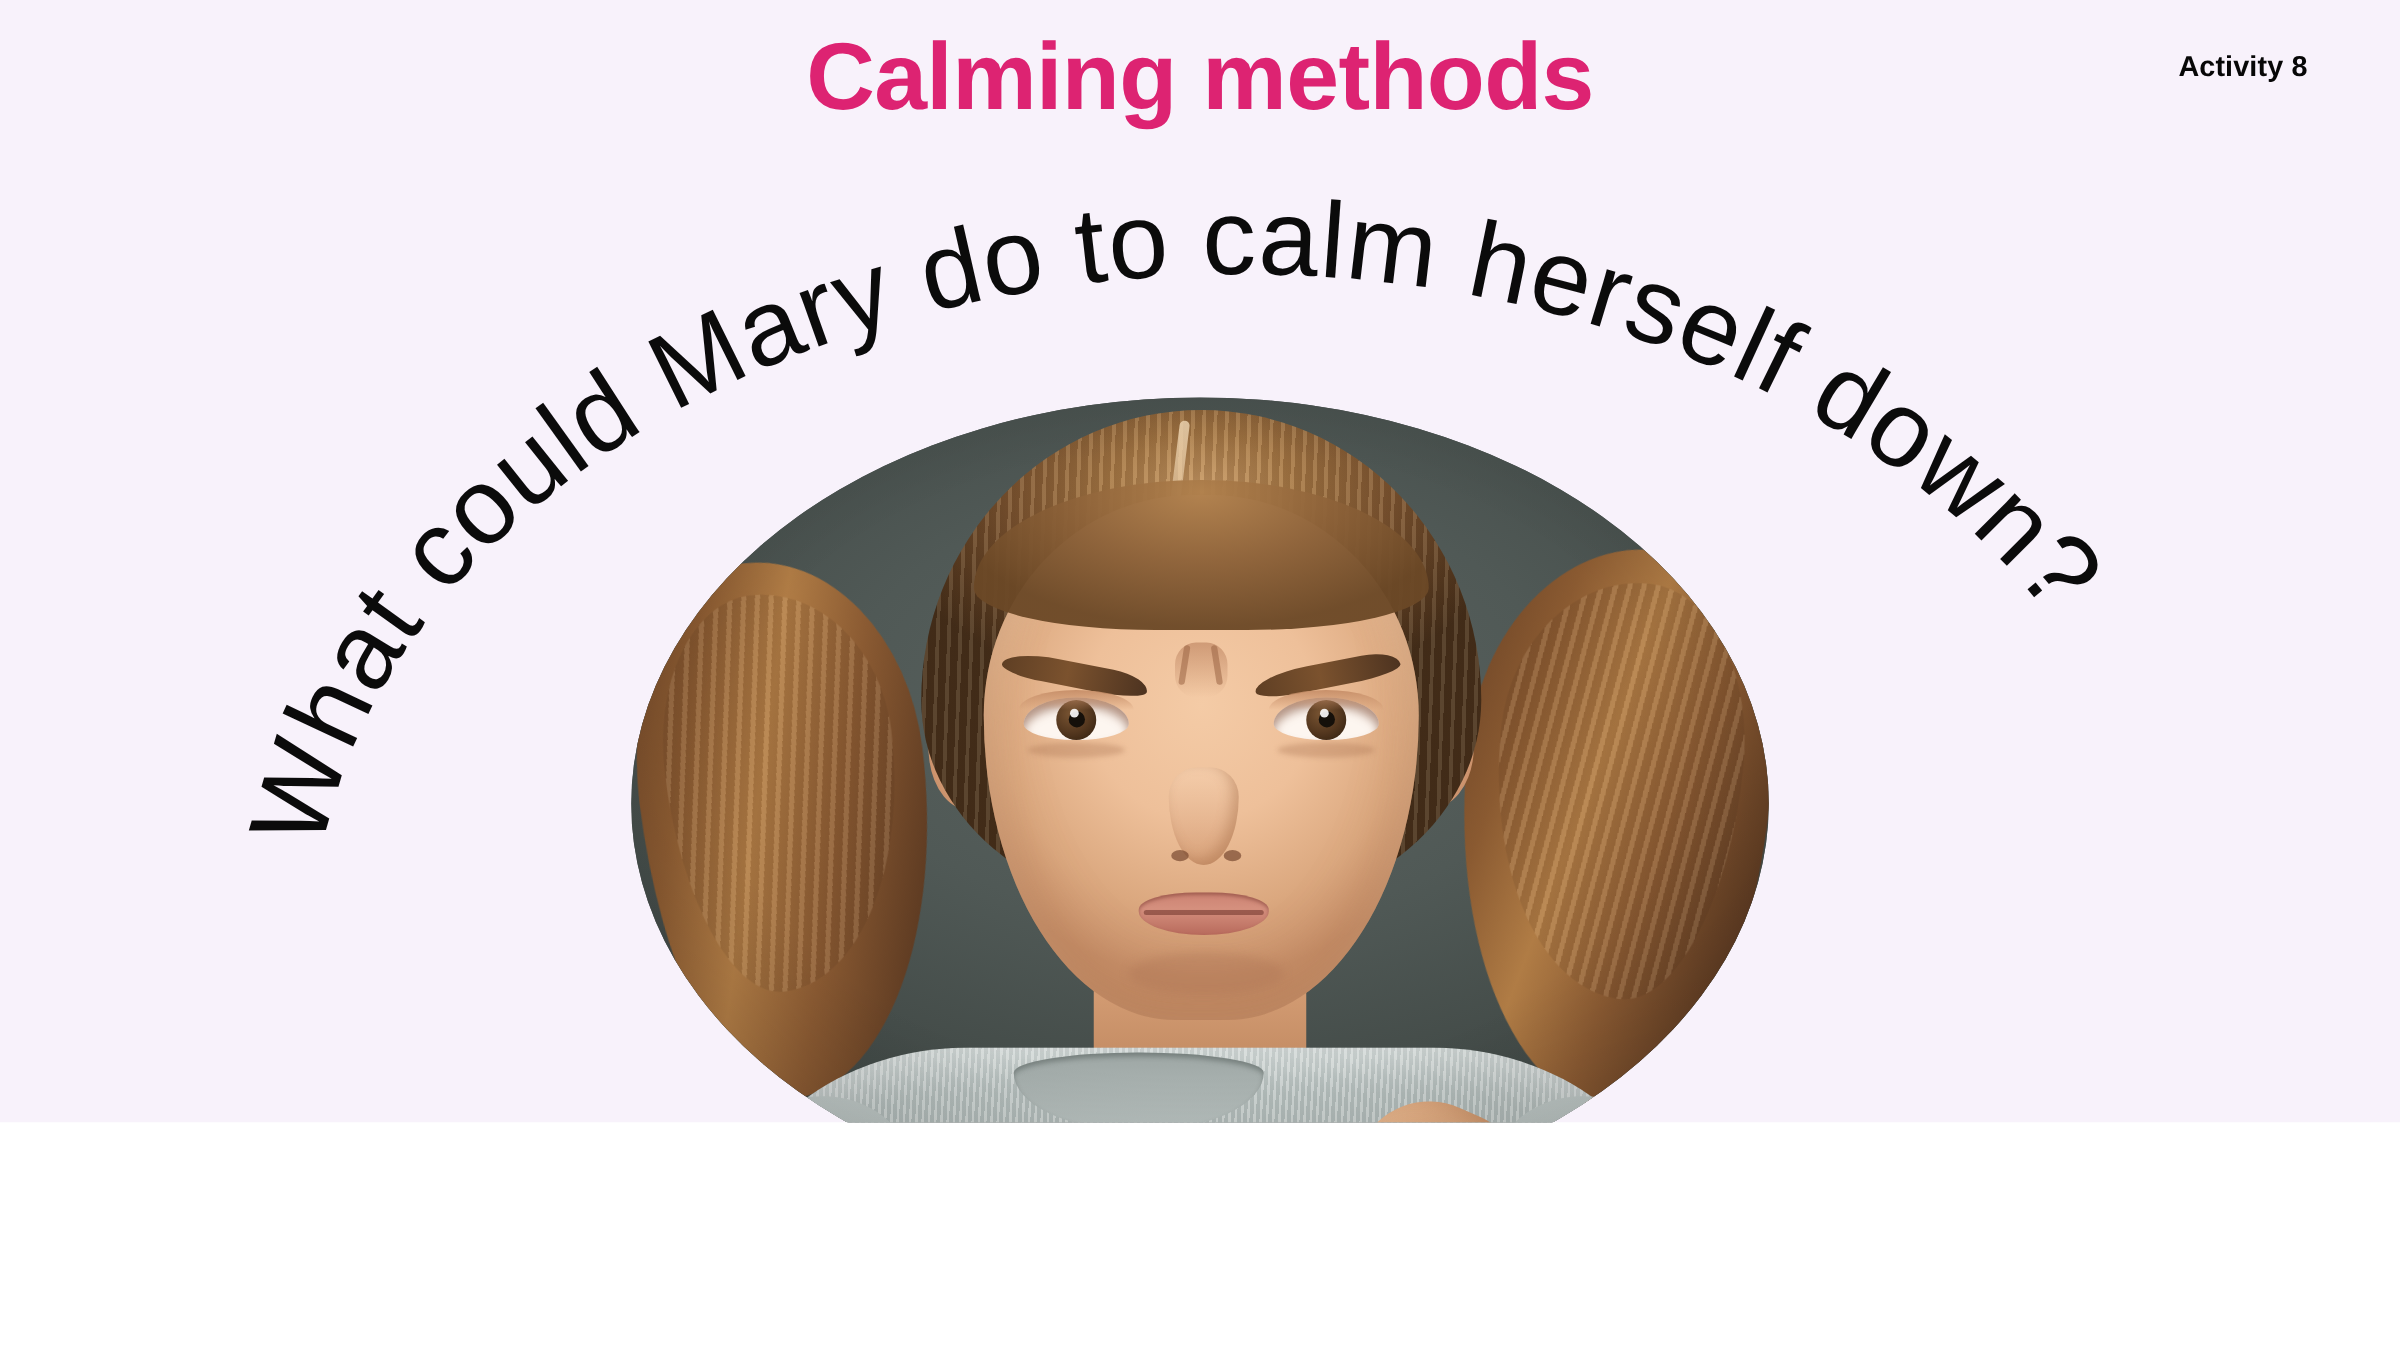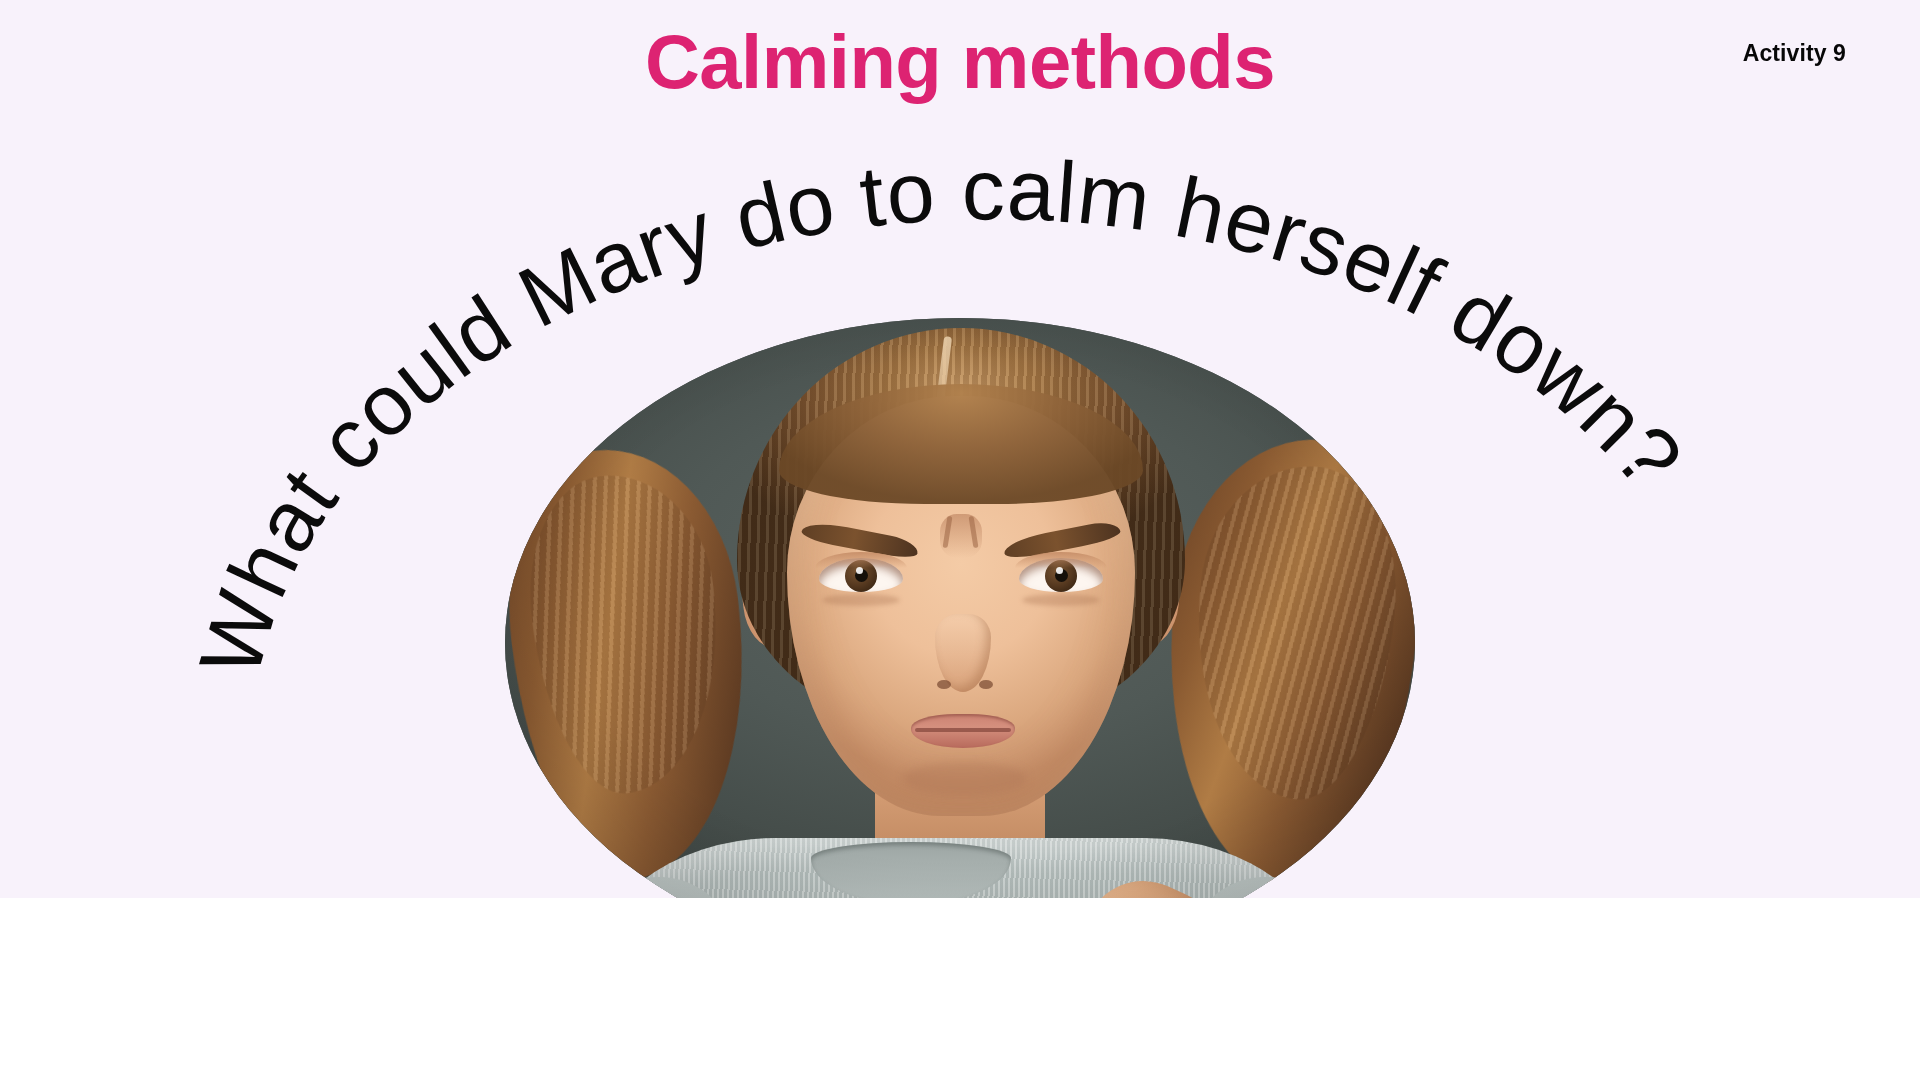--- a/index.html
+++ b/index.html
@@ -290,21 +290,21 @@
     letter-spacing: 1px;
   }
 </style>
 </head>
 <body>
 
 <div id="slide" style="background: rgb(248, 242, 251);">
 
   <div id="slide-title" style="color: rgb(221, 35, 114);">Calming methods</div>
 
-  <div id="activity-label">Activity 9</div>
+  <div id="activity-label">Activity 8</div>
 
   <div id="photo-ellipse" style="background: rgb(78, 87, 84);">
     <div class="photo-stage">
 
       <div class="pigtail left"></div>
       <div class="pigtail right"></div>
 
       <div class="ear l"></div>
       <div class="ear r"></div>
 

